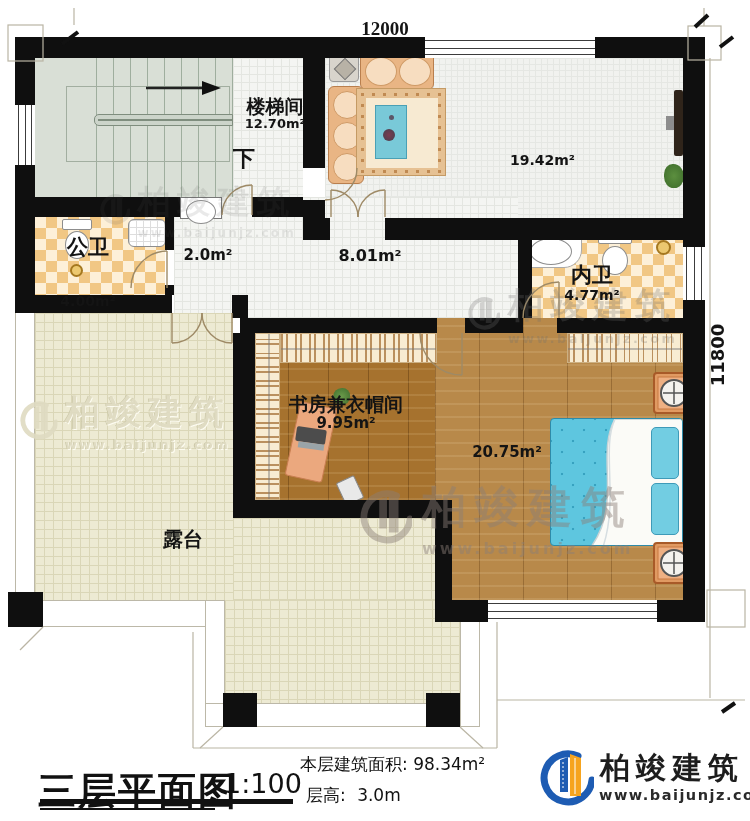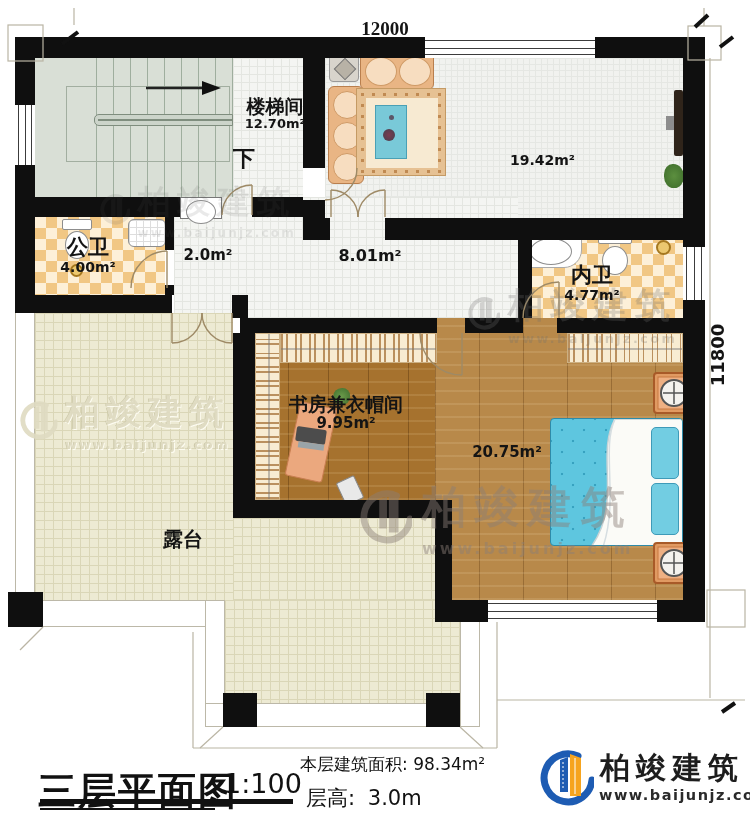--- a/index.html
+++ b/index.html
@@ -285,21 +285,21 @@
 <div class="label" style="left:230px;top:96px;width:90px;">
   <div class="rname" style="font-size:19px;">楼梯间</div>
   <div class="rarea" style="font-size:13px;">12.70m²</div>
 </div>
 <div class="label rname" style="left:230px;top:147px;width:28px;font-size:22px;">下</div>
 <div class="label" style="left:465px;top:153px;width:155px;">
   <div class="rarea" style="font-size:14px;">19.42m²</div>
 </div>
 <div class="label" style="left:46px;top:236px;width:84px;">
   <div class="rname" style="font-size:21px;">公卫</div>
-  <div class="rarea" style="font-size:14px;">4.00m²</div>
+  <div class="rarea" style="font-size:14px;margin-top:34px;">4.00m²</div>
 </div>
 <div class="label rarea" style="left:180px;top:247px;width:56px;font-size:15px;">2.0m²</div>
 <div class="label rarea" style="left:330px;top:247px;width:80px;font-size:16px;">8.01m²</div>
 <div class="label" style="left:550px;top:264px;width:84px;">
   <div class="rname" style="font-size:21px;">内卫</div>
   <div class="rarea" style="font-size:14px;">4.77m²</div>
 </div>
 <div class="label" style="left:262px;top:394px;width:168px;">
   <div class="rname" style="font-size:19px;">书房兼衣帽间</div>
   <div class="rarea" style="font-size:15px;">9.95m²</div>
@@ -313,21 +313,21 @@
 <div class="label rname" style="left:679px;top:344px;width:80px;height:22px;font-size:18px;transform:rotate(-90deg);">11800</div>
 
 <div class="tb" style="left:38px;top:750px;font-size:38px;font-weight:bold;letter-spacing:2px;margin-top:16px;">三层平面图</div>
 <div class="tb" style="left:40px;top:799px;width:253px;height:5px;background:#111;"></div>
 <div class="tb" style="left:40px;top:808px;width:175px;height:2px;background:#111;"></div>
 <div class="tb" style="left:224px;top:768px;font-size:27px;">1:100</div>
 <div class="tb" style="left:300px;top:753px;font-size:17px;white-space:nowrap;">
   <span>本层建筑面积:</span>
   <span style="margin-left:0;">98.34m²</span>
 </div>
-<div class="tb" style="left:306px;top:784px;font-size:21px;white-space:nowrap;">
+<div class="tb" style="left:306px;top:784px;font-size:17px;white-space:nowrap;">
   <span>层高:</span>
   <span style="margin-left:6px;">3.0m</span>
 </div>
 
 <svg class="tb" width="54" height="58" viewBox="0 0 54 58" style="left:540px;top:750px;">
   <path d="M38,6 A24,24 0 1 0 52,30" stroke="#1e5cb3" stroke-width="7" fill="none" stroke-linecap="round"></path>
   <polygon points="20,10 28,7 28,42 20,42" fill="#1e5cb3"></polygon>
   <line x1="23" y1="12" x2="23" y2="40" stroke="#fff" stroke-width="1" stroke-dasharray="2 2"></line>
   <polygon points="30,4 41,8 41,46 30,46" fill="#f6a41f"></polygon>
   <line x1="35" y1="8" x2="35" y2="44" stroke="#fff" stroke-width="1"></line>

